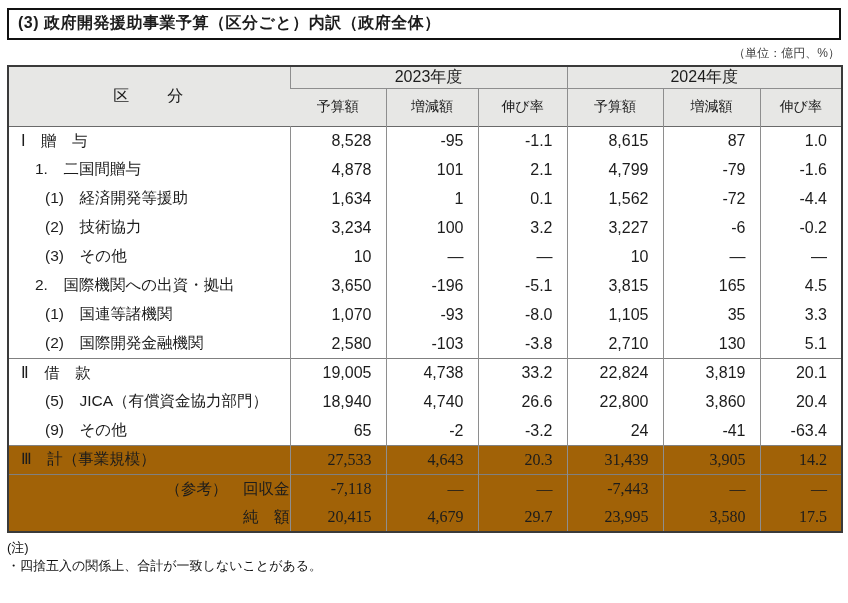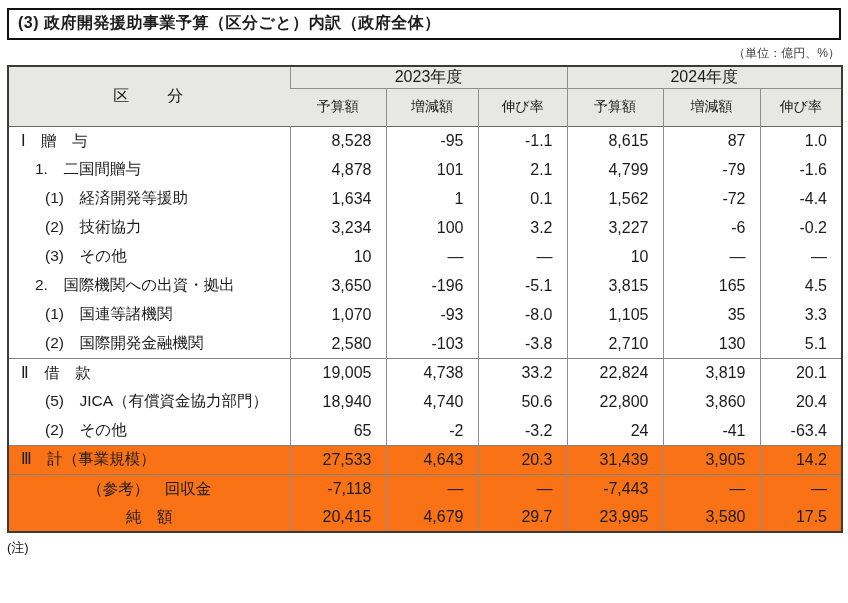--- a/index.html
+++ b/index.html
@@ -66,28 +66,28 @@
   tbody td { height: 29px; vertical-align: middle; background: #ffffff; }
   tbody td.label {
     text-align: left;
     white-space: pre;
     overflow: hidden;
     font-size: 15.5px;
   }
   tbody td.ind0 { padding-left: 12px; }
   tbody td.ind1 { padding-left: 26px; }
   tbody td.ind2 { padding-left: 36px; margin-top: 20px; }
-  tbody td.center { text-align: center; padding-left: 0; }
+  tbody td.center { text-align: right; padding-left: 0; }
   tbody td.num {
     text-align: right;
     padding-right: 14px;
     font-size: 16px;
   }
   tbody tr.section-start td { border-top: 1.5px solid #808080; }
-  tbody tr.shaded td { background: #f97316; }
+  tbody tr.shaded td { background: #a16207; font-family: Liberation Serif, serif; }
 
   
   .notes {
     margin-top: 6px;
     font-size: 13px;
     line-height: 1.38;
     color: #111111;
   }
   .notes .note-line { white-space: nowrap; }
 </style>
@@ -204,27 +204,27 @@
           <td class="num">4,738</td>
           <td class="num">33.2</td>
           <td class="num">22,824</td>
           <td class="num">3,819</td>
           <td class="num">20.1</td>
         </tr>
         <tr>
           <td class="label ind2">(5)　JICA（有償資金協力部門）</td>
           <td class="num">18,940</td>
           <td class="num">4,740</td>
-          <td class="num">50.6</td>
+          <td class="num">26.6</td>
           <td class="num">22,800</td>
           <td class="num">3,860</td>
           <td class="num">20.4</td>
         </tr>
         <tr>
-          <td class="label ind2">(2)　その他</td>
+          <td class="label ind2">(9)　その他</td>
           <td class="num">65</td>
           <td class="num">-2</td>
           <td class="num">-3.2</td>
           <td class="num">24</td>
           <td class="num">-41</td>
           <td class="num">-63.4</td>
         </tr>
         <tr class="shaded section-start">
           <td class="label ind0">Ⅲ　計（事業規模）</td>
           <td class="num">27,533</td>
@@ -250,15 +250,16 @@
           <td class="num">29.7</td>
           <td class="num">23,995</td>
           <td class="num">3,580</td>
           <td class="num">17.5</td>
         </tr>
       </tbody>
   </table>
 
   <div class="notes">
     <div class="note-line">(注)</div>
+    <div class="note-line">・四捨五入の関係上、合計が一致しないことがある。</div>
   </div>
 
 </div>
 
 </body></html>

